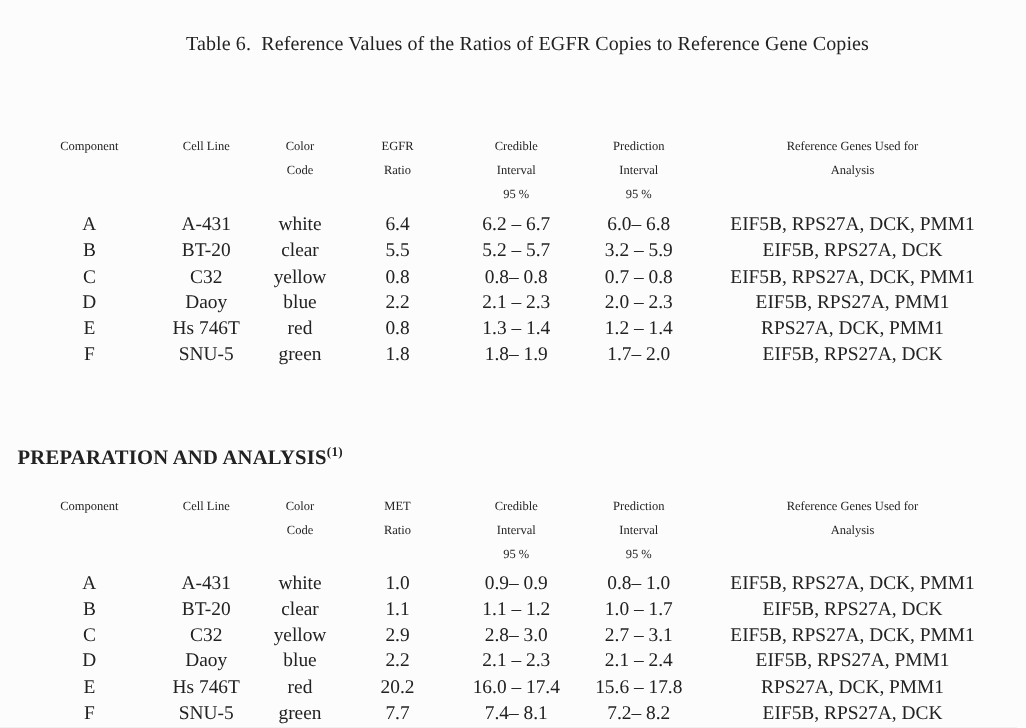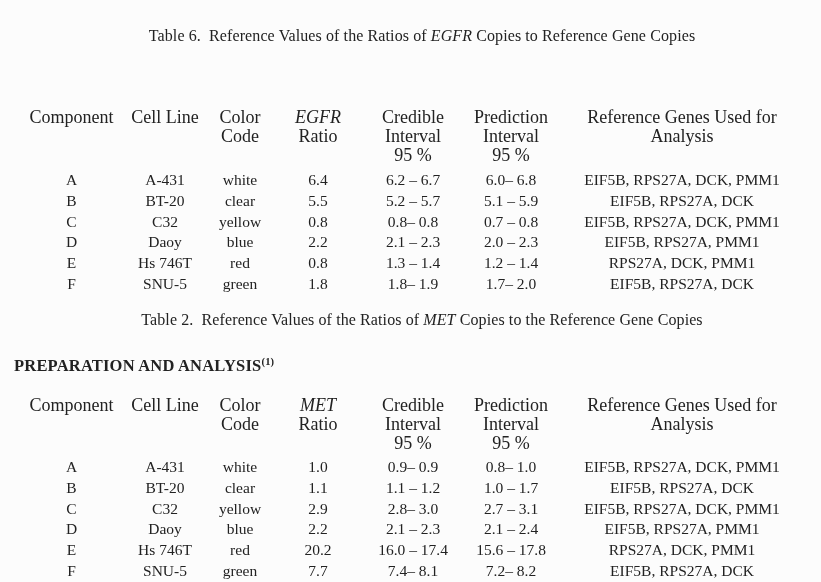--- a/index.html
+++ b/index.html
@@ -14,39 +14,39 @@
   }
   .title{
     position:absolute;left:22px;width:800px;
     text-align:center;
     font-size:16px;
     white-space:pre-wrap;
     letter-spacing:0.1px;
   }
   #title1{top:27px;}
   #title2{top:311px;}
-  .it{font-style:italic;}
+  .it{}
   .section-heading{
     position:absolute;left:14px;top:356px;
     font-weight:bold;
     font-size:16.5px;
     letter-spacing:0.2px;
   }
   .section-heading sup{font-size:10.5px;font-weight:bold;vertical-align:super;line-height:0;}
   table.ref{
     position:absolute;left:25px;
     width:775px;
     border-collapse:collapse;
     table-layout:fixed;
   }
   #t1{top:108px;}
   #t2{top:396px;}
   table.ref th{
     font-weight:normal;
-    font-size:18px;
+    font-size:10px;
     text-align:center;
     vertical-align:top;
     padding:0;
     margin-top:40px;
   }
   table.ref th div{line-height:19px;}
   table.ref td{
     font-size:15.5px;
     text-align:center;
     vertical-align:top;
@@ -116,21 +116,21 @@
         <td>6.2 – 6.7</td>
         <td>6.0– 6.8</td>
         <td class="genes">EIF5B, RPS27A, DCK, PMM1</td>
       </tr>
       <tr>
         <td>B</td>
         <td>BT-20</td>
         <td>clear</td>
         <td>5.5</td>
         <td>5.2 – 5.7</td>
-        <td>5.1 – 5.9</td>
+        <td>3.2 – 5.9</td>
         <td class="genes">EIF5B, RPS27A, DCK</td>
       </tr>
       <tr>
         <td>C</td>
         <td>C32</td>
         <td>yellow</td>
         <td>0.8</td>
         <td>0.8– 0.8</td>
         <td>0.7 – 0.8</td>
         <td class="genes">EIF5B, RPS27A, DCK, PMM1</td>
@@ -158,21 +158,20 @@
         <td>SNU-5</td>
         <td>green</td>
         <td>1.8</td>
         <td>1.8– 1.9</td>
         <td>1.7– 2.0</td>
         <td class="genes">EIF5B, RPS27A, DCK</td>
       </tr>
     </tbody>
   </table>
 
-  <div class="title" id="title2"><span>Table 2.  Reference Values of the Ratios of </span><span class="it">MET</span><span> Copies to the Reference Gene Copies</span></div>
 
   <div class="section-heading"><span>PREPARATION AND ANALYSIS</span><sup>(1)</sup></div>
 
   <table class="ref" id="t2">
     <colgroup>
       <col style="width:93px">
         <col style="width:94px">
         <col style="width:56px">
         <col style="width:100px">
         <col style="width:90px">

